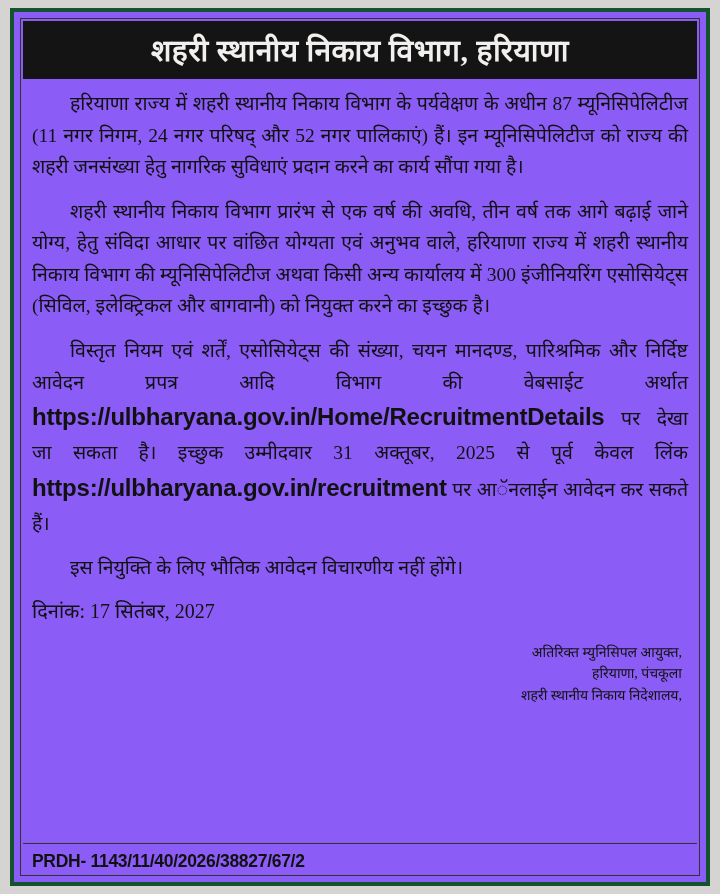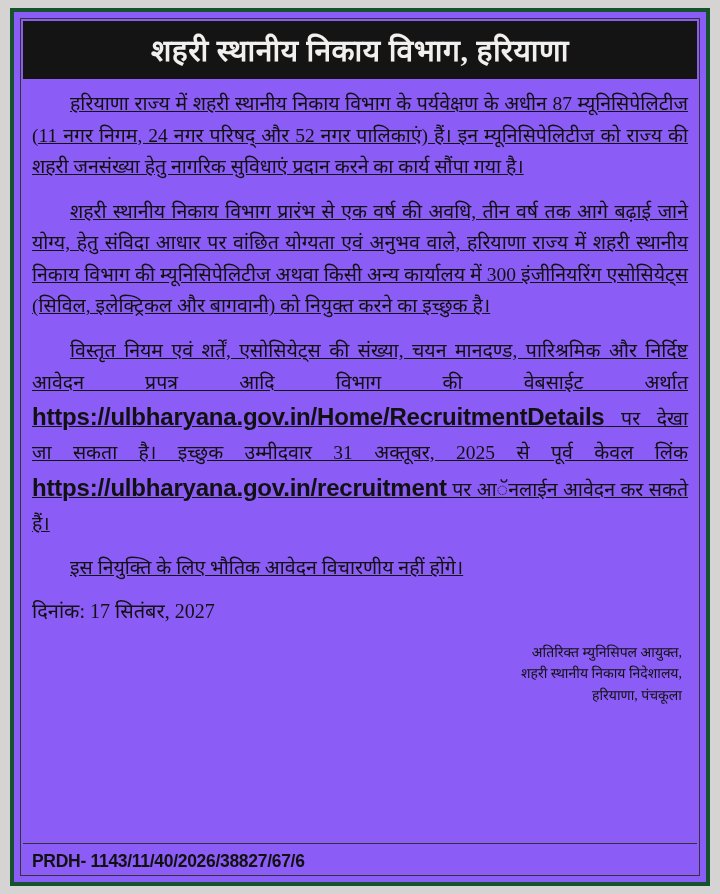--- a/index.html
+++ b/index.html
@@ -64,21 +64,20 @@
     color: #111;
   }
   p.para {
     margin: 0 0 13px 0;
     font-size: 19.5px;
     line-height: 1.62;
     text-align: justify;
     text-justify: inter-word;
     font-family: "Liberation Serif", serif;
     text-indent: 38px;
-    text-decoration: underline;
   }
   .url-bold {
     font-family: "Liberation Sans", sans-serif;
     font-weight: bold;
     font-size: 24px;
     letter-spacing: -0.2px;
   }
   .date-line {
     margin: 6px 0 0 0;
     font-size: 20px;
@@ -131,21 +130,21 @@
       <p class="para">शहरी स्थानीय निकाय विभाग प्रारंभ से एक वर्ष की अवधि, तीन वर्ष तक आगे बढ़ाई जाने योग्य, हेतु संविदा आधार पर वांछित योग्यता एवं अनुभव वाले, हरियाणा राज्य में शहरी स्थानीय निकाय विभाग की म्यूनिसिपेलिटीज अथवा किसी अन्य कार्यालय में 300 इंजीनियरिंग एसोसियेट्स (सिविल, इलेक्ट्रिकल और बागवानी) को नियुक्त करने का इच्छुक है।</p>
 
       <p class="para"><span>विस्तृत नियम एवं शर्तें, एसोसियेट्स की संख्या, चयन मानदण्ड, पारिश्रमिक और निर्दिष्ट आवेदन प्रपत्र आदि विभाग की वेबसाईट अर्थात </span><span class="url-bold">https://ulbharyana.gov.in/Home/RecruitmentDetails</span><span> पर देखा जा सकता है। इच्छुक उम्मीदवार 31 अक्तूबर, 2025 से पूर्व केवल लिंक </span><span class="url-bold">https://ulbharyana.gov.in/recruitment</span><span> पर आॅनलाईन आवेदन कर सकते हैं।</span></p>
 
       <p class="para">इस नियुक्ति के लिए भौतिक आवेदन विचारणीय नहीं होंगे।</p>
 
       <p class="date-line">दिनांक: 17 सितंबर, 2027</p>
 
       <div class="signature">
         <div class="sig-line-1">अतिरिक्त म्युनिसिपल आयुक्त,</div>
+        <div>हरियाणा, पंचकूला</div>
         <div>शहरी स्थानीय निकाय निदेशालय,</div>
-        <div>हरियाणा, पंचकूला</div>
       </div>
     </div>
 
     <div class="bottom-rule"></div>
-    <div class="footer-ref">PRDH- 1143/11/40/2026/38827/67/6</div>
+    <div class="footer-ref">PRDH- 1143/11/40/2026/38827/67/2</div>
   </div>
 </div>
 
 </body></html>

